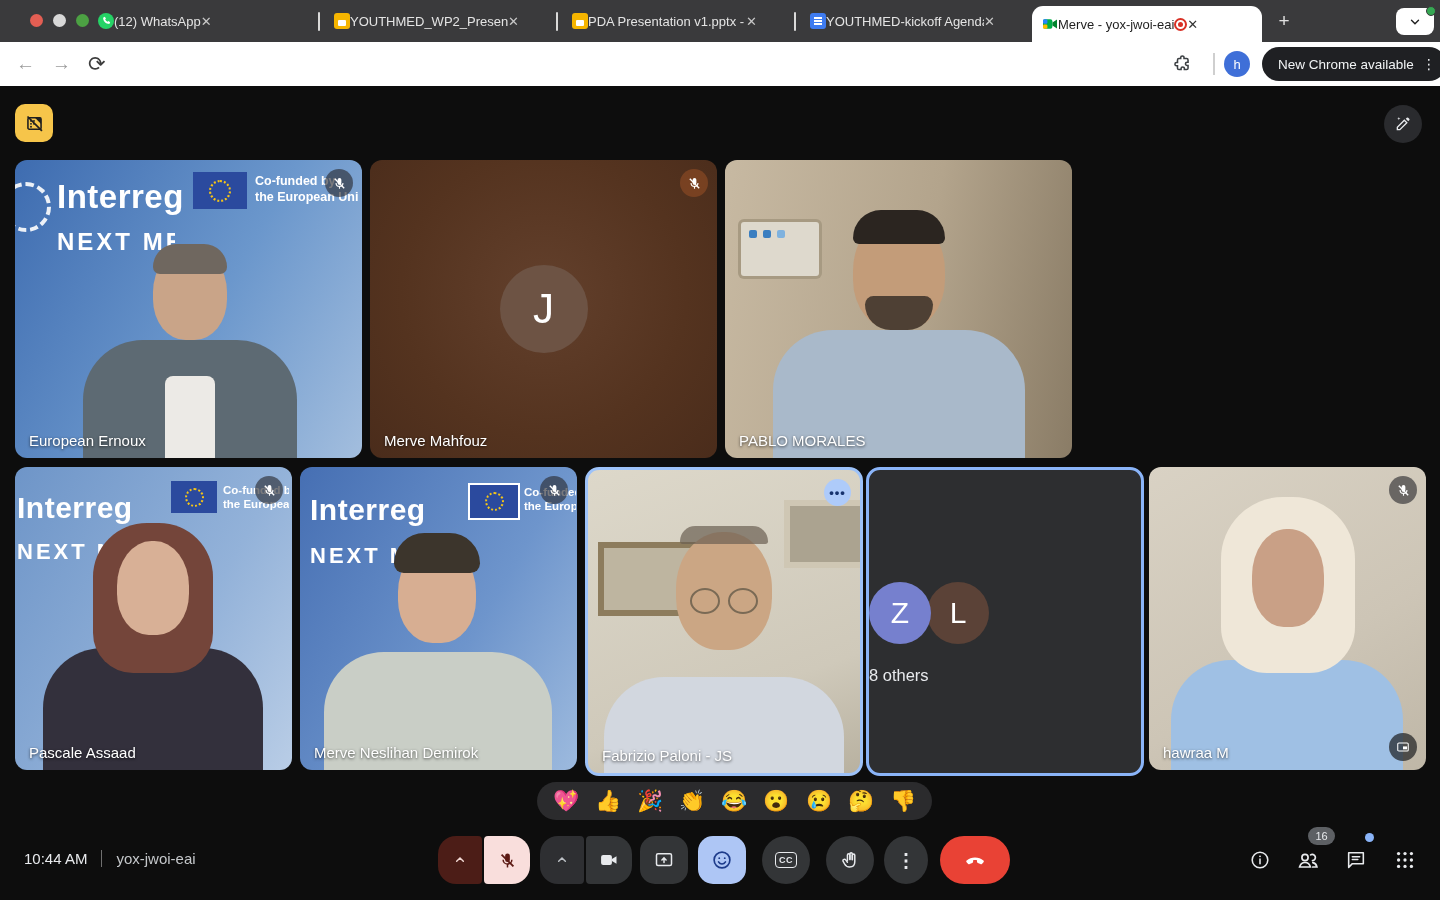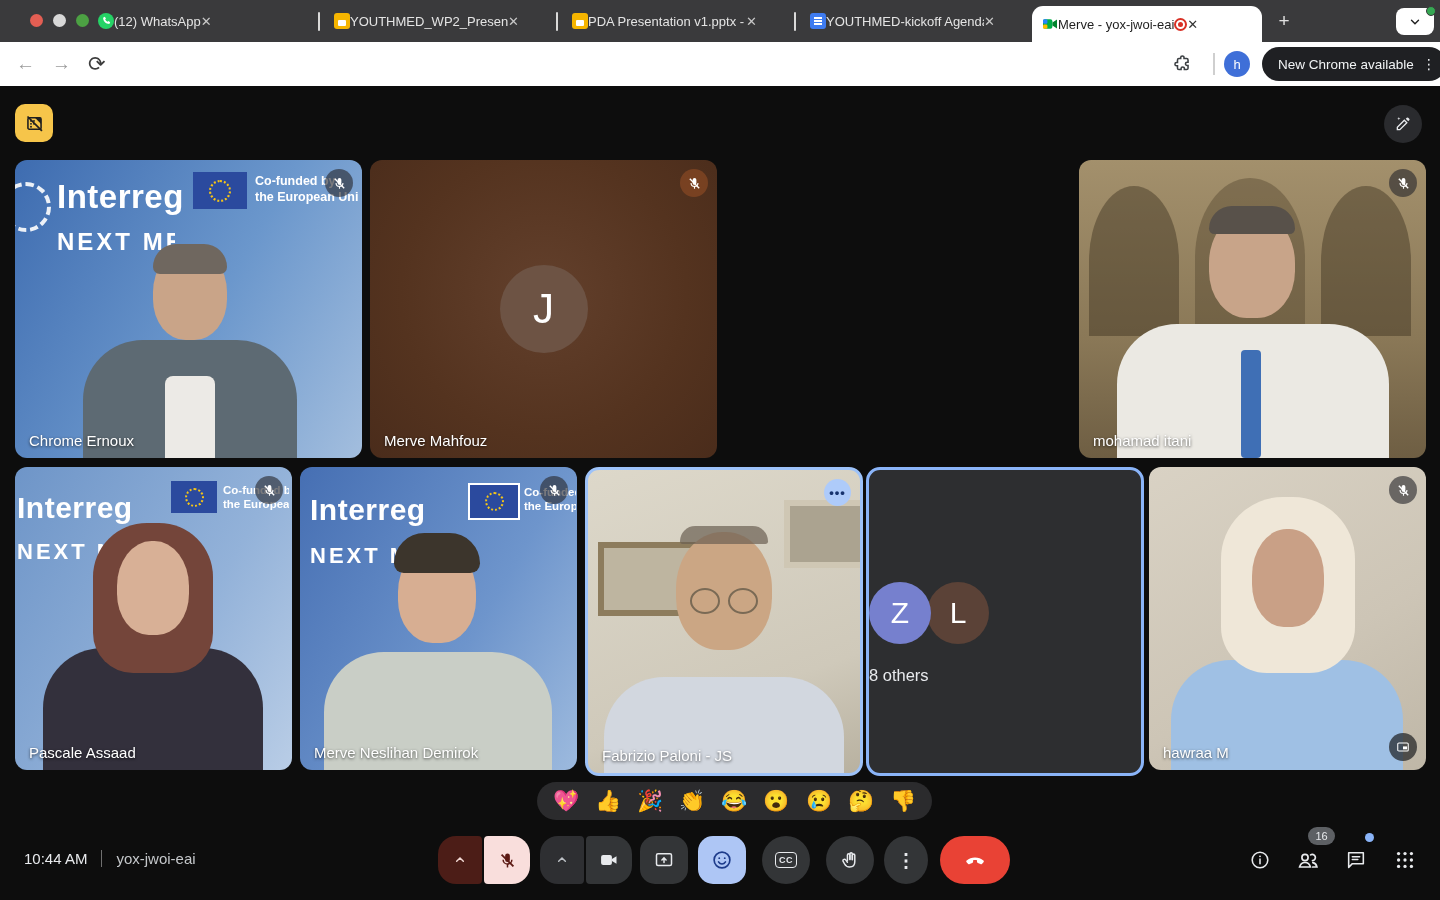--- a/index.html
+++ b/index.html
@@ -216,55 +216,47 @@
       <div class="p-head" style="left:138px;top:88px;width:74px;height:92px;background:#c9a488;"></div>
       <div class="p-hair" style="left:138px;top:84px;width:74px;height:30px;background:#6f675f;border-radius:40px 40px 12px 12px;"></div>
       <div class="muteb">
         <svg width="15" height="15" viewBox="0 0 24 24">
             <path d="M12 3a3 3 0 0 1 3 3v5a3 3 0 0 1-6 0V6a3 3 0 0 1 3-3z" fill="#fff"></path>
             <path d="M6.5 11a5.5 5.5 0 0 0 11 0" stroke="#fff" stroke-width="1.8" fill="none"></path>
             <line x1="12" y1="16.5" x2="12" y2="20.5" stroke="#fff" stroke-width="1.8"></line>
             <line x1="4.5" y1="4.5" x2="19.5" y2="19.5" stroke="#fff" stroke-width="2.2"></line>
           </svg>
       </div>
-      <span class="nameplate">Chrome Ernoux</span>
+      <span class="nameplate">European Ernoux</span>
     </div>
 
     <div class="tile" style="left:370px;top:74px;width:347px;height:298px;background:radial-gradient(circle at 50% 45%,#63402c 0%,#54331f 60%,#4a2c1b 100%);">
       <div class="bigavatar" style="width:88px;height:88px;background:#6d5344;font-size:42px;">J</div>
       <div class="muteb" style="background:rgba(130,70,35,.8);">
         <svg width="15" height="15" viewBox="0 0 24 24">
             <path d="M12 3a3 3 0 0 1 3 3v5a3 3 0 0 1-6 0V6a3 3 0 0 1 3-3z" fill="#fff"></path>
             <path d="M6.5 11a5.5 5.5 0 0 0 11 0" stroke="#fff" stroke-width="1.8" fill="none"></path>
             <line x1="12" y1="16.5" x2="12" y2="20.5" stroke="#fff" stroke-width="1.8"></line>
             <line x1="4.5" y1="4.5" x2="19.5" y2="19.5" stroke="#fff" stroke-width="2.2"></line>
           </svg>
       </div>
       <span class="nameplate">Merve Mahfouz</span>
     </div>
 
-
-    <div class="tile" style="left:1079px;top:74px;width:347px;height:298px;background:linear-gradient(180deg,#a3906c 0%,#8a7857 60%,#6e5e43 100%);">
-      <div class="arch" style="left:10px;top:26px;width:90px;height:150px;background:rgba(60,48,32,.45);"></div>
-      <div class="arch" style="left:116px;top:18px;width:110px;height:160px;background:rgba(74,60,40,.38);"></div>
-      <div class="arch" style="left:242px;top:26px;width:90px;height:150px;background:rgba(60,48,32,.45);"></div>
-      <div class="p-torso" style="left:38px;bottom:0;width:272px;height:134px;background:#ebe9e3;"></div>
-      <div class="p-shirt" style="left:162px;bottom:0;width:20px;height:108px;background:#3f6fb5;border-radius:4px;"></div>
-      <div class="p-head" style="left:130px;top:52px;width:86px;height:106px;background:#c8a489;"></div>
-      <div class="p-hair" style="left:130px;top:46px;width:86px;height:28px;background:#58514a;border-radius:44px 44px 10px 10px;"></div>
-      <div class="muteb">
-        <svg width="15" height="15" viewBox="0 0 24 24">
-            <path d="M12 3a3 3 0 0 1 3 3v5a3 3 0 0 1-6 0V6a3 3 0 0 1 3-3z" fill="#fff"></path>
-            <path d="M6.5 11a5.5 5.5 0 0 0 11 0" stroke="#fff" stroke-width="1.8" fill="none"></path>
-            <line x1="12" y1="16.5" x2="12" y2="20.5" stroke="#fff" stroke-width="1.8"></line>
-            <line x1="4.5" y1="4.5" x2="19.5" y2="19.5" stroke="#fff" stroke-width="2.2"></line>
-          </svg>
-      </div>
-      <span class="nameplate">mohamad itani</span>
-    </div>
+    <div class="tile" style="left:725px;top:74px;width:347px;height:298px;background:linear-gradient(100deg,#c7b9a2 0%,#b3a48c 55%,#8a7c66 100%);">
+      <div style="position:absolute;left:16px;top:62px;width:78px;height:54px;background:#ded9cd;border-radius:3px;box-shadow:0 0 0 3px #a79a82;">
+        <div style="width:8px;height:8px;background:#3a7ec0;border-radius:2px;margin:8px 0 0 8px;box-shadow:14px 0 0 #3a7ec0,28px 0 0 #7fb2de;"></div>
+      </div>
+      <div class="p-torso" style="left:48px;bottom:0;width:252px;height:128px;background:#a9b9ca;"></div>
+      <div class="p-head" style="left:128px;top:56px;width:92px;height:114px;background:#c39c79;"></div>
+      <div class="p-hair" style="left:128px;top:50px;width:92px;height:34px;background:#2b2520;border-radius:46px 46px 10px 10px;"></div>
+      <div class="p-hair" style="left:140px;top:136px;width:68px;height:34px;background:#3a3028;border-radius:10px 10px 30px 30px;opacity:.85;"></div>
+      <span class="nameplate">PABLO MORALES</span>
+    </div>
+
 
     <div class="tile" style="left:15px;top:381px;width:277px;height:303px;background:linear-gradient(120deg,#6e95c8 0%,#93b2d9 60%,#b9cde6 100%);">
       <span class="ir-brand" style="left:2px;top:24px;font-size:30px;width:148px;overflow:hidden;">Interreg</span>
       <div class="euflag" style="left:156px;top:14px;width:46px;height:32px;">
           <i style="width:15px;height:15px;"></i>
         </div>
       <div class="cofund" style="left:208px;top:16px;width:66px;font-size:11.5px;">
         <div>Co-funded by</div>
           <div>the European Union</div>
       </div>

